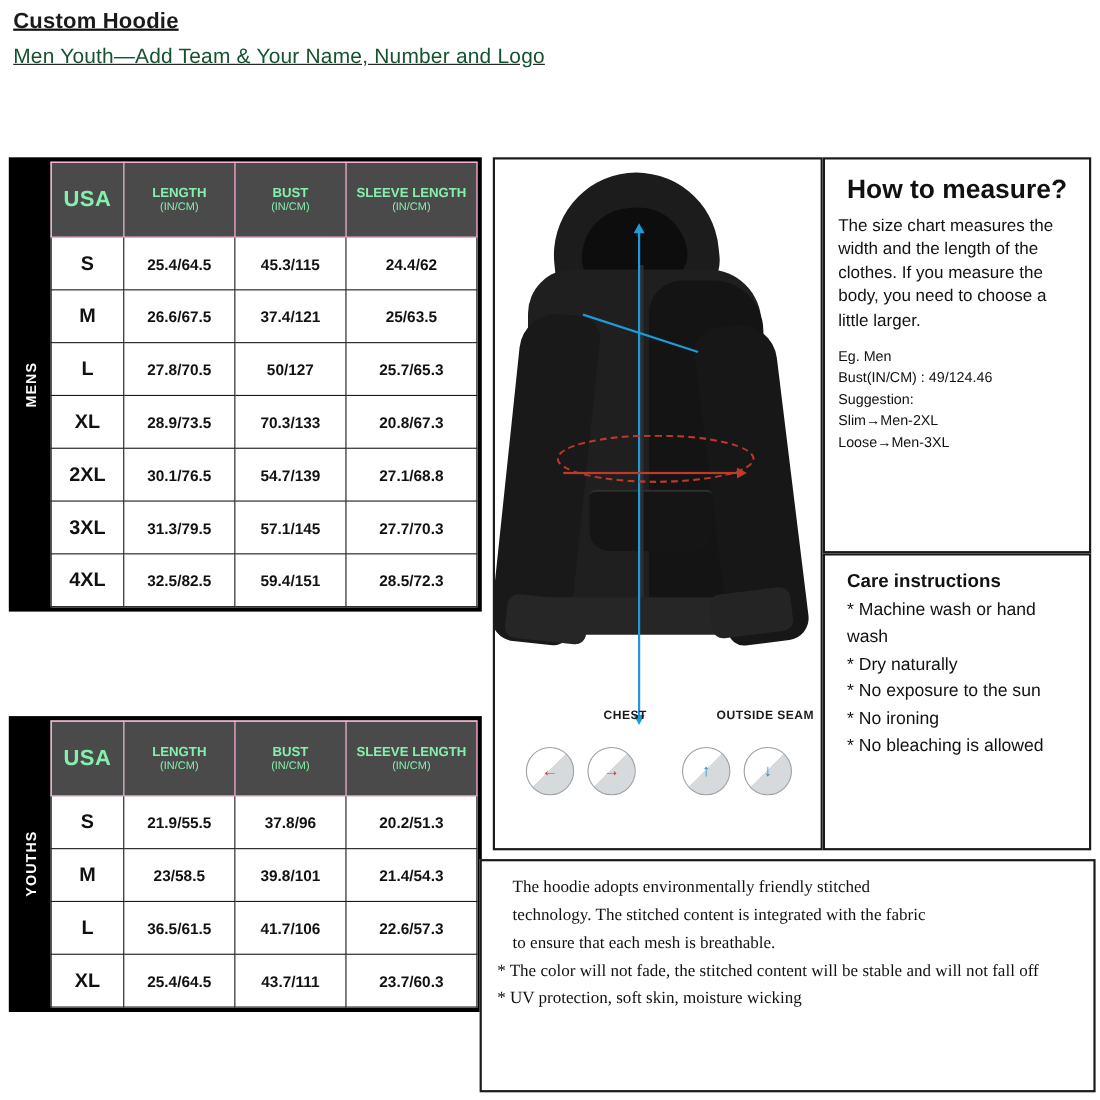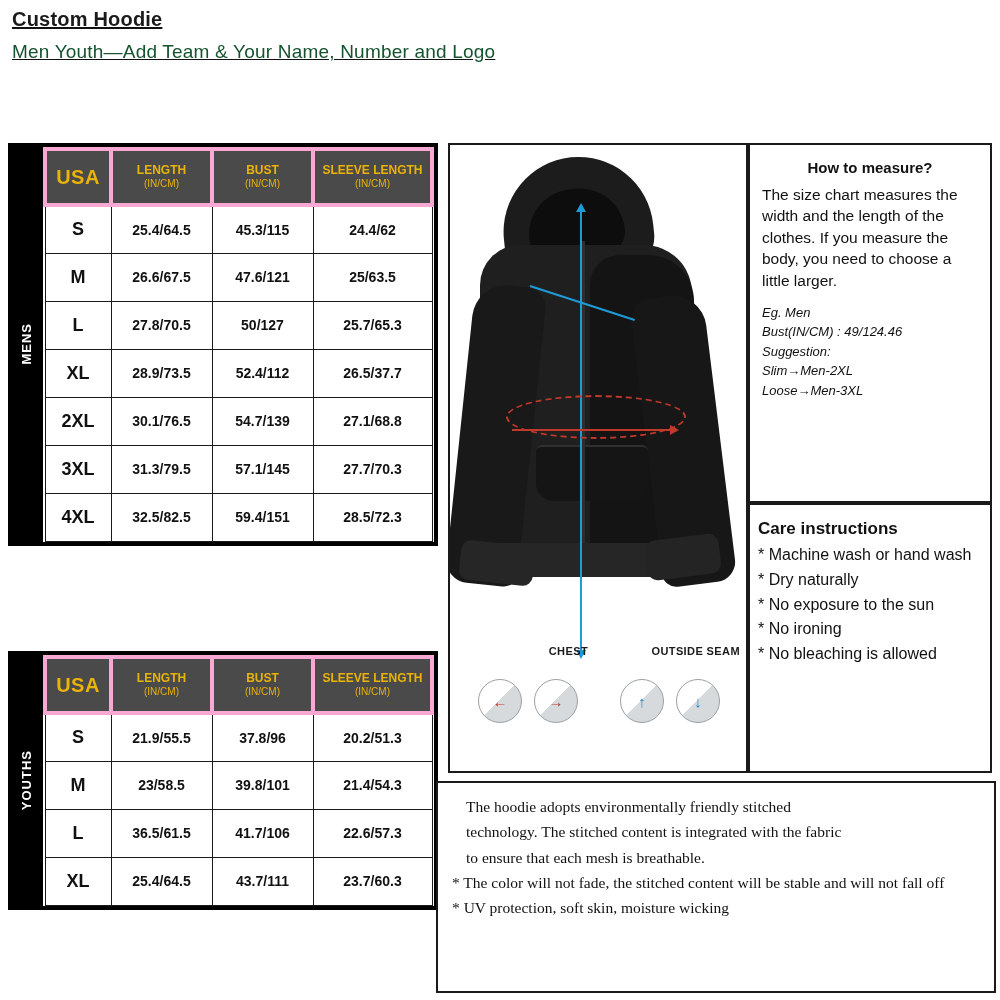--- a/index.html
+++ b/index.html
@@ -57,23 +57,23 @@
     text-align:center;
     vertical-align:middle;
     font-size:14px;
     font-weight:bold;
     color:#111;
     height:48px;
     background:#fff;
   }
   table.size thead th {
     background:#4a4a4a;
-    color:#eab308;
-    border:4px solid #f9a8d4;
-    height:56px;
+    color:#86efac;
+    border:1px solid #f9a8d4;
+    height:68px;
     font-size:12px;
     line-height:1.25;
     font-weight:bold;
   }
   table.size thead th.usa {
     font-size:20px;
     letter-spacing:0.5px;
   }
   table.size th .unit { display:block; font-size:10px; font-weight:normal; }
   table.size td.sz { font-size:18px; }
@@ -192,27 +192,27 @@
   .circ .ar {
     position:absolute; left:50%; top:50%; transform:translate(-50%,-50%);
     font-size:15px; line-height:1; font-weight:bold;
   }
   .circ .ar.red { color:#c0392b; }
   .circ .ar.blue { color:#1e88c7; }
 
   
   .measure-panel { left:748px; top:80px; width:244px; height:360px; border:2px solid #1a1a1a; }
   .measure-panel .inner { padding:10px 12px; }
-  .mp-title { font-size:15px; font-weight:bold; text-align:center; margin:4px 0 8px; }
+  .mp-title { font-size:24px; font-weight:bold; text-align:center; margin:4px 0 8px; }
   .mp-body { font-size:15.5px; line-height:1.38; }
-  .mp-eg { font-size:13px; line-height:1.5; margin-top:12px;font-style:italic; }
+  .mp-eg { font-size:13px; line-height:1.5; margin-top:12px; }
 
   
   .care-panel { left:748px; top:440px; width:244px; height:270px; border:2px solid #1a1a1a; }
-  .care-panel .inner { padding:10px 8px; }
+  .care-panel .inner { padding:10px 20px; }
   .care-title { font-size:17px; font-weight:bold; margin:4px 0 4px; }
   .care-list { font-size:16px; line-height:1.55; }
 
   
   .note-panel {
     left:436px; top:718px; width:560px; height:212px;
     border:2px solid #1a1a1a;
   }
   .note-panel .inner { padding:12px 14px; }
   .note-text {
@@ -264,34 +264,34 @@
         <tbody>
           <tr>
             <td class="sz">S</td>
             <td>25.4/64.5</td>
             <td>45.3/115</td>
             <td>24.4/62</td>
           </tr>
           <tr>
             <td class="sz">M</td>
             <td>26.6/67.5</td>
-            <td>47.6/121</td>
+            <td>37.4/121</td>
             <td>25/63.5</td>
           </tr>
           <tr>
             <td class="sz">L</td>
             <td>27.8/70.5</td>
             <td>50/127</td>
             <td>25.7/65.3</td>
           </tr>
           <tr>
             <td class="sz">XL</td>
             <td>28.9/73.5</td>
-            <td>52.4/112</td>
-            <td>26.5/37.7</td>
+            <td>70.3/133</td>
+            <td>20.8/67.3</td>
           </tr>
           <tr>
             <td class="sz">2XL</td>
             <td>30.1/76.5</td>
             <td>54.7/139</td>
             <td>27.1/68.8</td>
           </tr>
           <tr>
             <td class="sz">3XL</td>
             <td>31.3/79.5</td>

